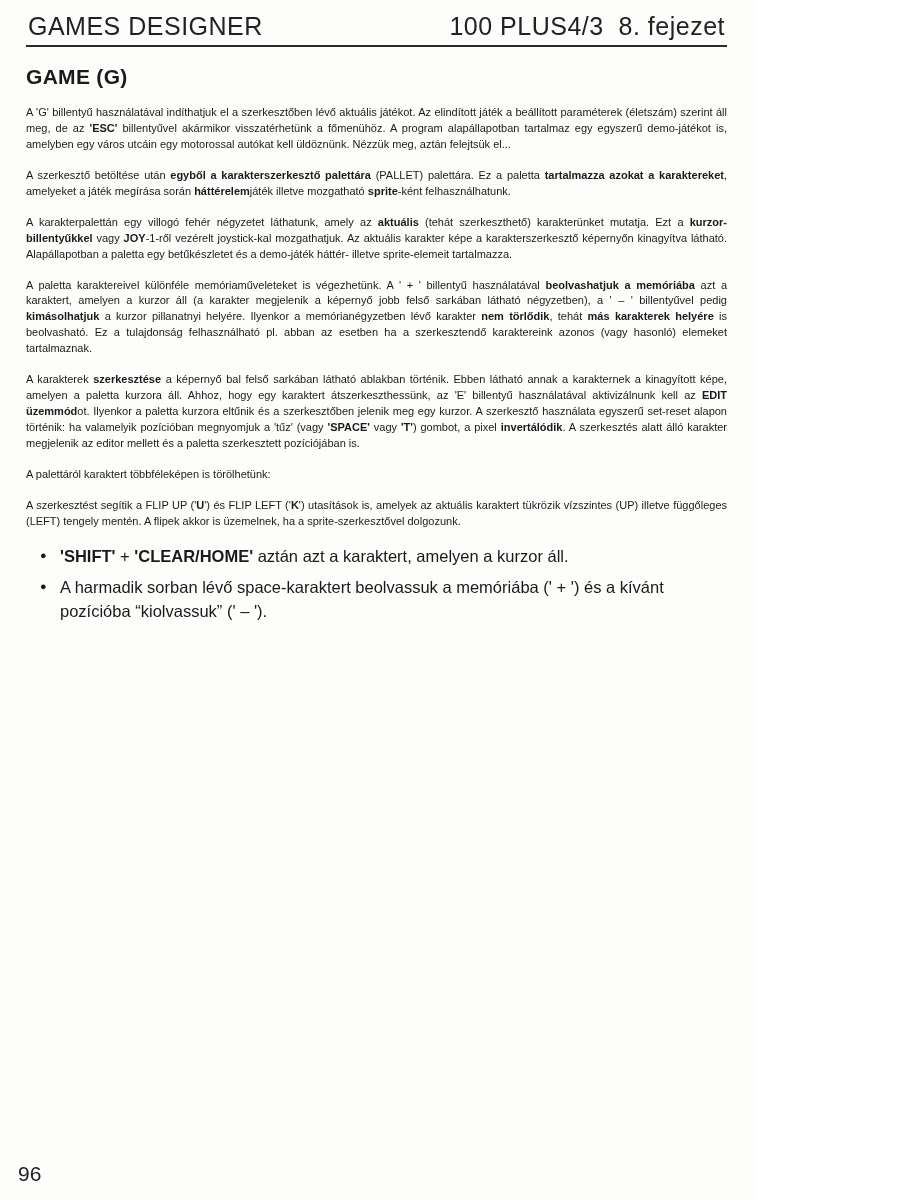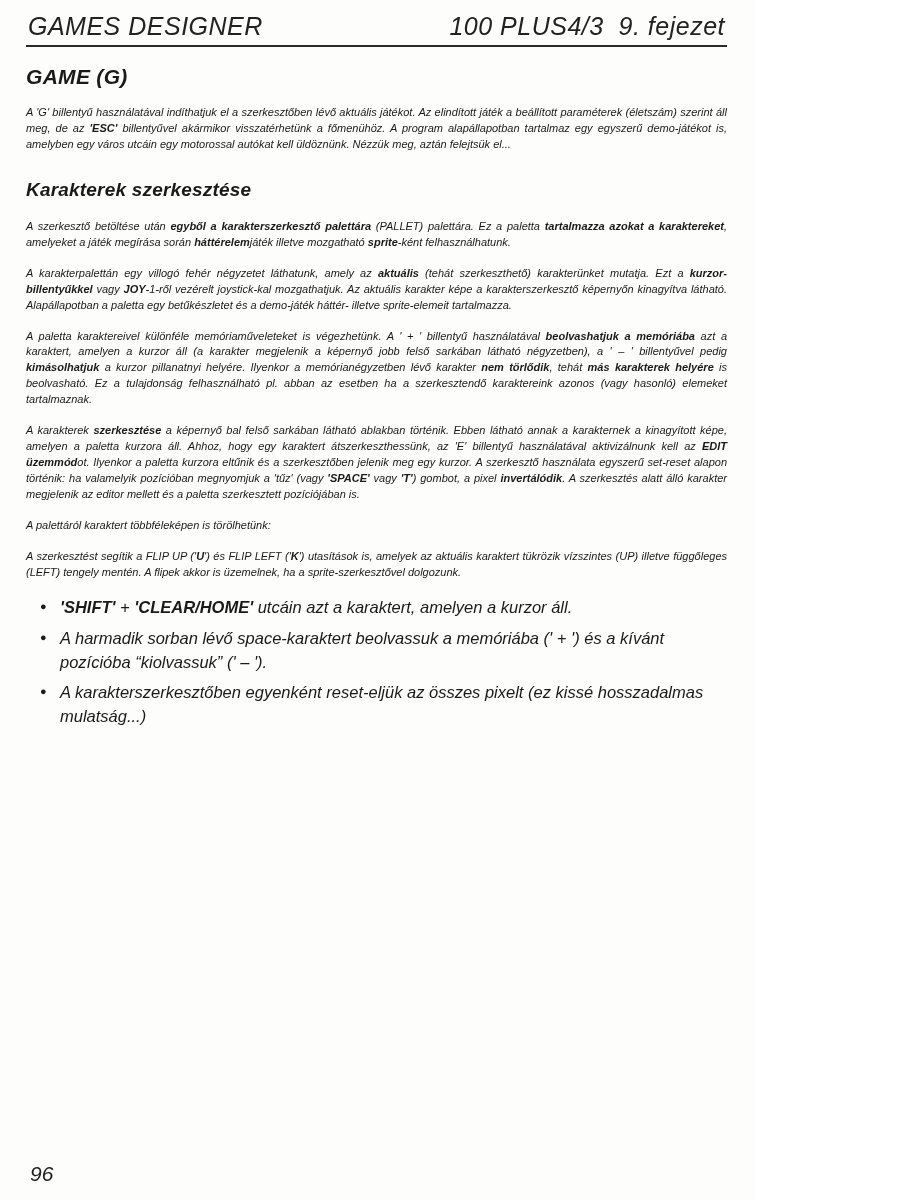--- a/index.html
+++ b/index.html
@@ -15,21 +15,20 @@
     position: relative;
     overflow: hidden;
   }
   .page {
     width: 755px;
     height: 1200px;
     box-sizing: border-box;
     padding: 10px 28px 0 26px;
     position: relative;
     background: #fdfdfb;
-    font-style: italic;
   }
   
   .runhead {
     display: flex;
     align-items: baseline;
     justify-content: space-between;
     font-size: 25px;
     letter-spacing: 0.5px;
     padding: 2px 2px 4px 2px;
     color: #222;
@@ -84,54 +83,52 @@
   ul.bullets li::before {
     content: "\25CF";
     position: absolute;
     left: -20px;
     top: 0;
     font-size: 11px;
     line-height: 1.9;
   }
   .pagenum {
     position: absolute;
-    left: 30px;
+    left: 18px;
     bottom: 14px;
     font-size: 21px;
     color: #222;
   }
 </style>
 </head>
 <body>
 
 <div class="page">
 
   <div class="runhead">
     <div class="left">GAMES DESIGNER</div>
-    <div class="right">100 PLUS4/3  9. fejezet</div>
+    <div class="right">100 PLUS4/3  8. fejezet</div>
   </div>
   <hr class="rule">
 
   <h1 class="sec">GAME (G)</h1>
 
   <div>
     <p class="para"><span>A 'G' billentyű használatával indíthatjuk el a szerkesztőben lévő aktuális játékot. Az elindított játék a beállított paraméterek (életszám) szerint áll meg, de az </span><b>'ESC'</b><span> billentyűvel akármikor visszatérhetünk a főmenühöz. A program alapállapotban tartalmaz egy egyszerű demo-játékot is, amelyben egy város utcáin egy motorossal autókat kell üldöznünk. Nézzük meg, aztán felejtsük el...</span></p>
   </div>
 
-  <h2 class="sub">Karakterek szerkesztése</h2>
 
   <div>
     <p class="para"><span>A szerkesztő betöltése után </span><b>egyből a karakterszerkesztő palettára</b><span> (PALLET) palettára. </span><span>Ez a paletta </span><b>tartalmazza azokat a karaktereket</b><span>, amelyeket a játék megírása során </span><b>háttérelem</b><span>játék illetve mozgatható </span><b>sprite</b><span>-ként felhasználhatunk.</span></p>
     <p class="para"><span>A karakterpalettán egy villogó fehér négyzetet láthatunk, amely az </span><b>aktuális</b><span> (tehát szerkeszthető) karakterünket mutatja. Ezt a </span><b>kurzor-billentyűkkel</b><span> vagy </span><b>JOY</b><span>-1-ről vezérelt joystick-kal mozgathatjuk. Az aktuális karakter képe a karakterszerkesztő képernyőn kinagyítva látható. Alapállapotban a paletta egy betűkészletet és a demo-játék háttér- illetve sprite-elemeit tartalmazza.</span></p>
     <p class="para"><span>A paletta karaktereivel különféle memóriaműveleteket is végezhetünk. A ' + ' billentyű használatával </span><b>beolvashatjuk a memóriába</b><span> azt a karaktert, amelyen a kurzor áll (a karakter megjelenik a képernyő jobb felső sarkában látható négyzetben), a ' – ' billentyűvel pedig </span><b>kimásolhatjuk</b><span> a kurzor pillanatnyi helyére. Ilyenkor a memórianégyzetben lévő karakter </span><b>nem törlődik</b><span>, tehát </span><b>más karakterek helyére</b><span> is beolvasható. Ez a tulajdonság felhasználható pl. abban az esetben ha a szerkesztendő karaktereink azonos (vagy hasonló) elemeket tartalmaznak.</span></p>
     <p class="para"><span>A karakterek </span><b>szerkesztése</b><span> a képernyő bal felső sarkában látható ablakban történik. Ebben látható annak a karakternek a kinagyított képe, amelyen a paletta kurzora áll. Ahhoz, hogy egy karaktert átszerkeszthessünk, az 'E' billentyű használatával aktivizálnunk kell az </span><b>EDIT üzemmód</b><span>ot. Ilyenkor a paletta kurzora eltűnik és a szerkesztőben jelenik meg egy kurzor. A szerkesztő használata egyszerű set-reset alapon történik: ha valamelyik pozícióban megnyomjuk a 'tűz' (vagy </span><b>'SPACE'</b><span> vagy </span><b>'T'</b><span>) gombot, a pixel </span><b>invertálódik</b><span>. A szerkesztés alatt álló karakter megjelenik az editor mellett és a paletta szerkesztett pozíciójában is.</span></p>
     <p class="para"><span>A palettáról karaktert többféleképen is törölhetünk:</span></p>
     <p class="para"><span>A szerkesztést segítik a FLIP UP ('</span><b>U</b><span>') és FLIP LEFT ('</span><b>K</b><span>') utasítások is, amelyek az aktuális karaktert tükrözik vízszintes (UP) illetve függőleges (LEFT) tengely mentén. A flipek akkor is üzemelnek, ha a sprite-szerkesztővel dolgozunk.</span></p>
   </div>
 
   <ul class="bullets">
-    <li><b>'SHIFT'</b><span> + </span><b>'CLEAR/HOME'</b><span> utcáin azt a karaktert, amelyen a kurzor áll.</span></li>
+    <li><b>'SHIFT'</b><span> + </span><b>'CLEAR/HOME'</b><span> aztán azt a karaktert, amelyen a kurzor áll.</span></li>
     <li><span>A harmadik sorban lévő space-karaktert beolvassuk a memóriába (' + ') és a kívánt pozícióba “kiolvassuk” (' – ').</span></li>
-    <li><span>A karakterszerkesztőben egyenként reset-eljük az összes pixelt (ez kissé hosszadalmas mulatság...)</span></li>
   </ul>
 
   <div class="pagenum">96</div>
 </div>
 
 </body></html>

